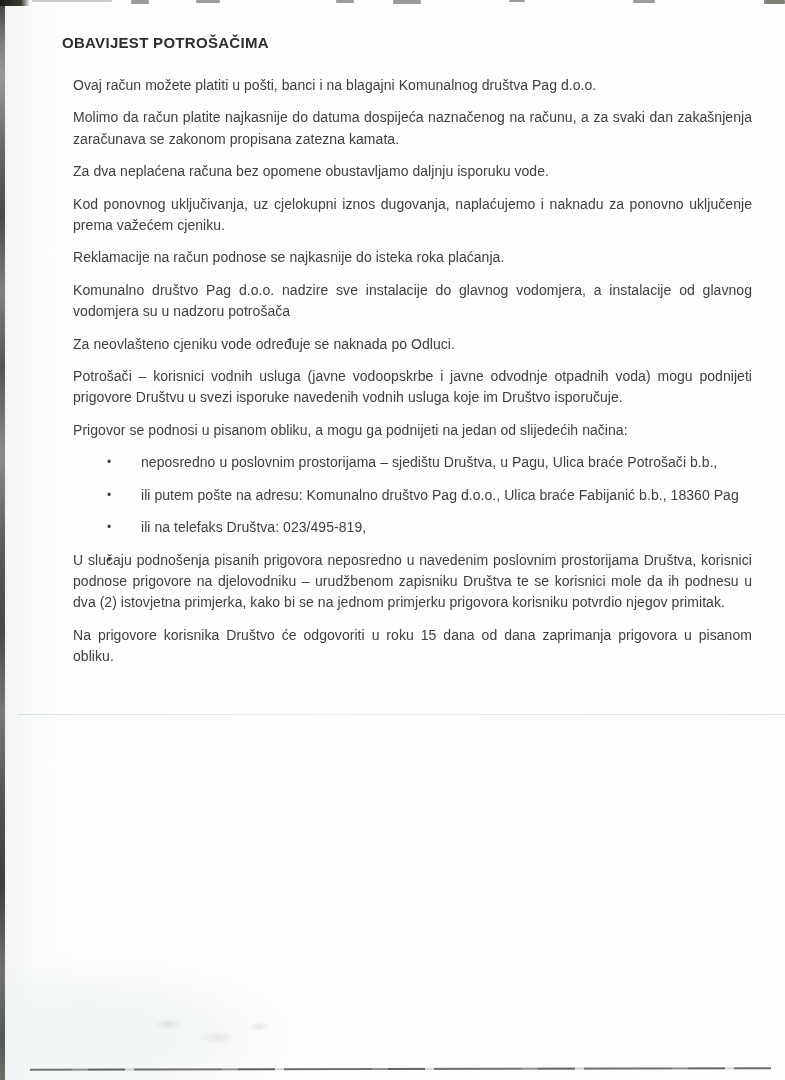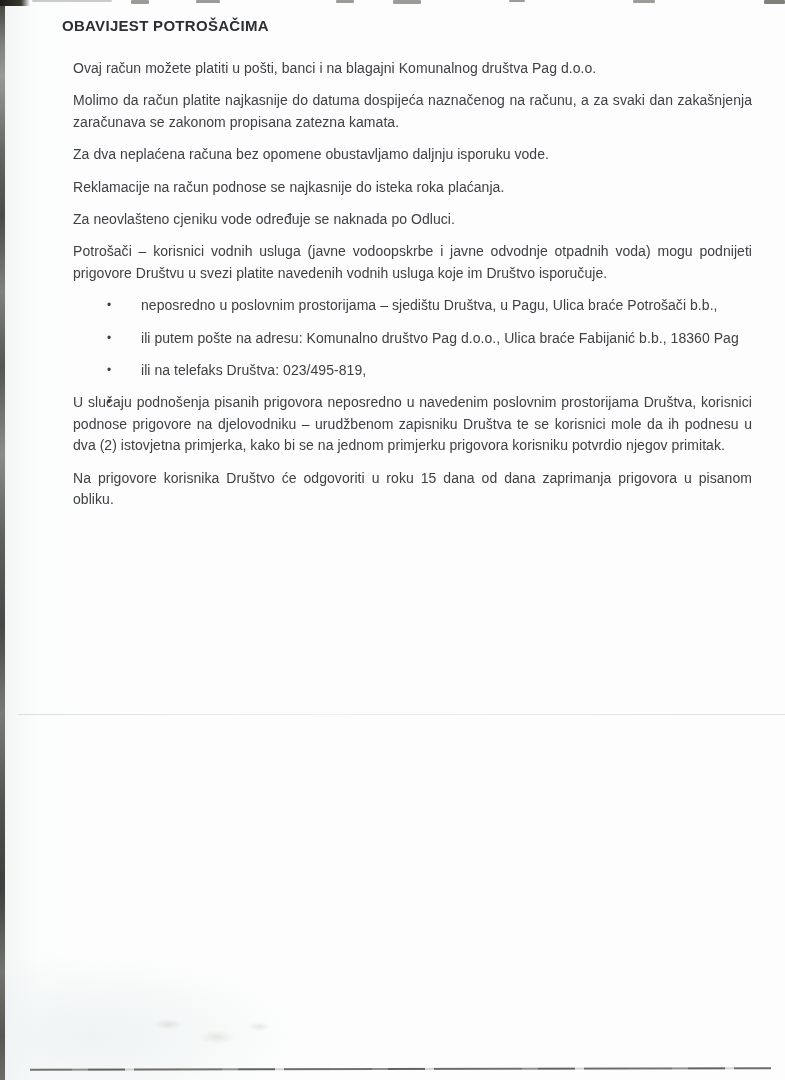--- a/index.html
+++ b/index.html
@@ -62,21 +62,21 @@
     position: absolute; left: 30px; right: 14px; top: 1068px; height: 2px;
     background: repeating-linear-gradient(90deg,
       #595955 0 42px, #7d7d78 42px 58px, #474743 58px 95px,
       rgba(100,100,95,.30) 95px 104px, #54544f 104px 150px);
     transform: rotate(-0.12deg);
     opacity: .85;
   }
 
   
   .text-block {
-    position: absolute; left: 62px; top: 15px; width: 701px;
+    position: absolute; left: 62px; top: 32px; width: 701px;
     color: var(--ink);
   }
   .doc-heading {
     margin: 0 0 22px 0;
     font-size: 15px; font-weight: bold; letter-spacing: .3px;
     line-height: 21px;
     color: var(--heading-ink);
   }
   .blocks p {
     margin: 11px;
@@ -110,23 +110,26 @@
   <div class="ghost-smudge"></div>
   <div class="bottom-scan-line"></div>
 
   <div class="text-block">
     <h1 class="doc-heading">OBAVIJEST POTROŠAČIMA</h1>
     <div class="blocks">
 
     <p class="para-line"><span class="txt">Ovaj račun možete platiti u pošti, banci i na blagajni Komunalnog društva Pag d.o.o.</span></p>
         <p class="para-line"><span class="txt">Molimo da račun platite najkasnije do datuma dospijeća naznačenog na računu, a za svaki dan zakašnjenja zaračunava se zakonom propisana zatezna kamata.</span></p>
         <p class="para-line"><span class="txt">Za dva neplaćena računa bez opomene obustavljamo daljnju isporuku vode.</span></p>
+        <p class="para-line"><span class="txt">Kod ponovnog uključivanja, uz cjelokupni iznos dugovanja, naplaćujemo i naknadu za ponovno uključenje prema važećem cjeniku.</span></p>
         <p class="para-line"><span class="txt">Reklamacije na račun podnose se najkasnije do isteka roka plaćanja.</span></p>
+        <p class="para-line"><span class="txt">Komunalno društvo Pag d.o.o. nadzire sve instalacije do glavnog vodomjera, a instalacije od glavnog vodomjera su u nadzoru potrošača</span></p>
         <p class="para-line"><span class="txt">Za neovlašteno cjeniku vode određuje se naknada po Odluci.</span></p>
-        <p class="para-line"><span class="txt">Potrošači – korisnici vodnih usluga (javne vodoopskrbe i javne odvodnje otpadnih voda) mogu podnijeti prigovore Društvu u svezi platite navedenih vodnih usluga koje im Društvo isporučuje.</span></p>
+        <p class="para-line"><span class="txt">Potrošači – korisnici vodnih usluga (javne vodoopskrbe i javne odvodnje otpadnih voda) mogu podnijeti prigovore Društvu u svezi isporuke navedenih vodnih usluga koje im Društvo isporučuje.</span></p>
+        <p class="para-line"><span class="txt">Prigovor se podnosi u pisanom obliku, a mogu ga podnijeti na jedan od slijedećih načina:</span></p>
         <p class="bullet-line"><span class="bullet">•</span><span class="txt">neposredno u poslovnim prostorijama – sjedištu Društva, u Pagu, Ulica braće Potrošači b.b.,</span></p>
         <p class="bullet-line"><span class="bullet">•</span><span class="txt">ili putem pošte na adresu: Komunalno društvo Pag d.o.o., Ulica braće Fabijanić b.b., 18360 Pag</span></p>
         <p class="bullet-line"><span class="bullet">•</span><span class="txt">ili na telefaks Društva: 023/495-819,</span></p>
         <p class="bullet-line"><span class="bullet">•</span></p>
         <p class="para-line"><span class="txt">U slučaju podnošenja pisanih prigovora neposredno u navedenim poslovnim prostorijama Društva, korisnici podnose prigovore na djelovodniku – urudžbenom zapisniku Društva te se korisnici mole da ih podnesu u dva (2) istovjetna primjerka, kako bi se na jednom primjerku prigovora korisniku potvrdio njegov primitak.</span></p>
         <p class="para-line"><span class="txt">Na prigovore korisnika Društvo će odgovoriti u roku 15 dana od dana zaprimanja prigovora u pisanom obliku.</span></p>
       </div>
   </div>
 </div>
 

